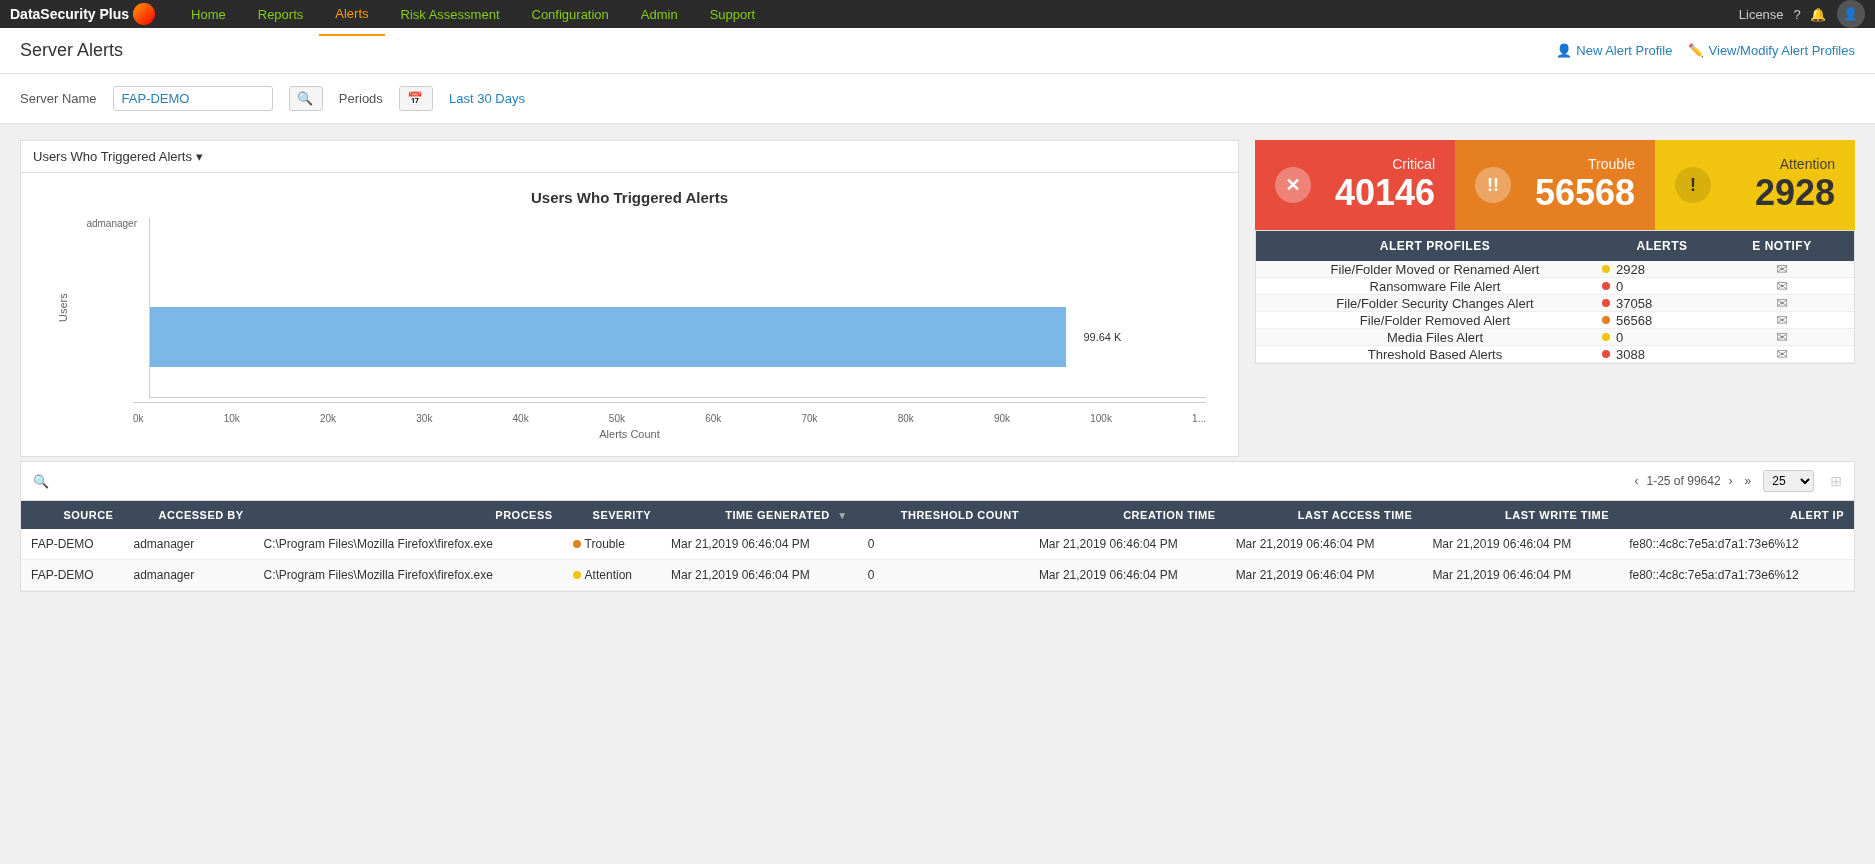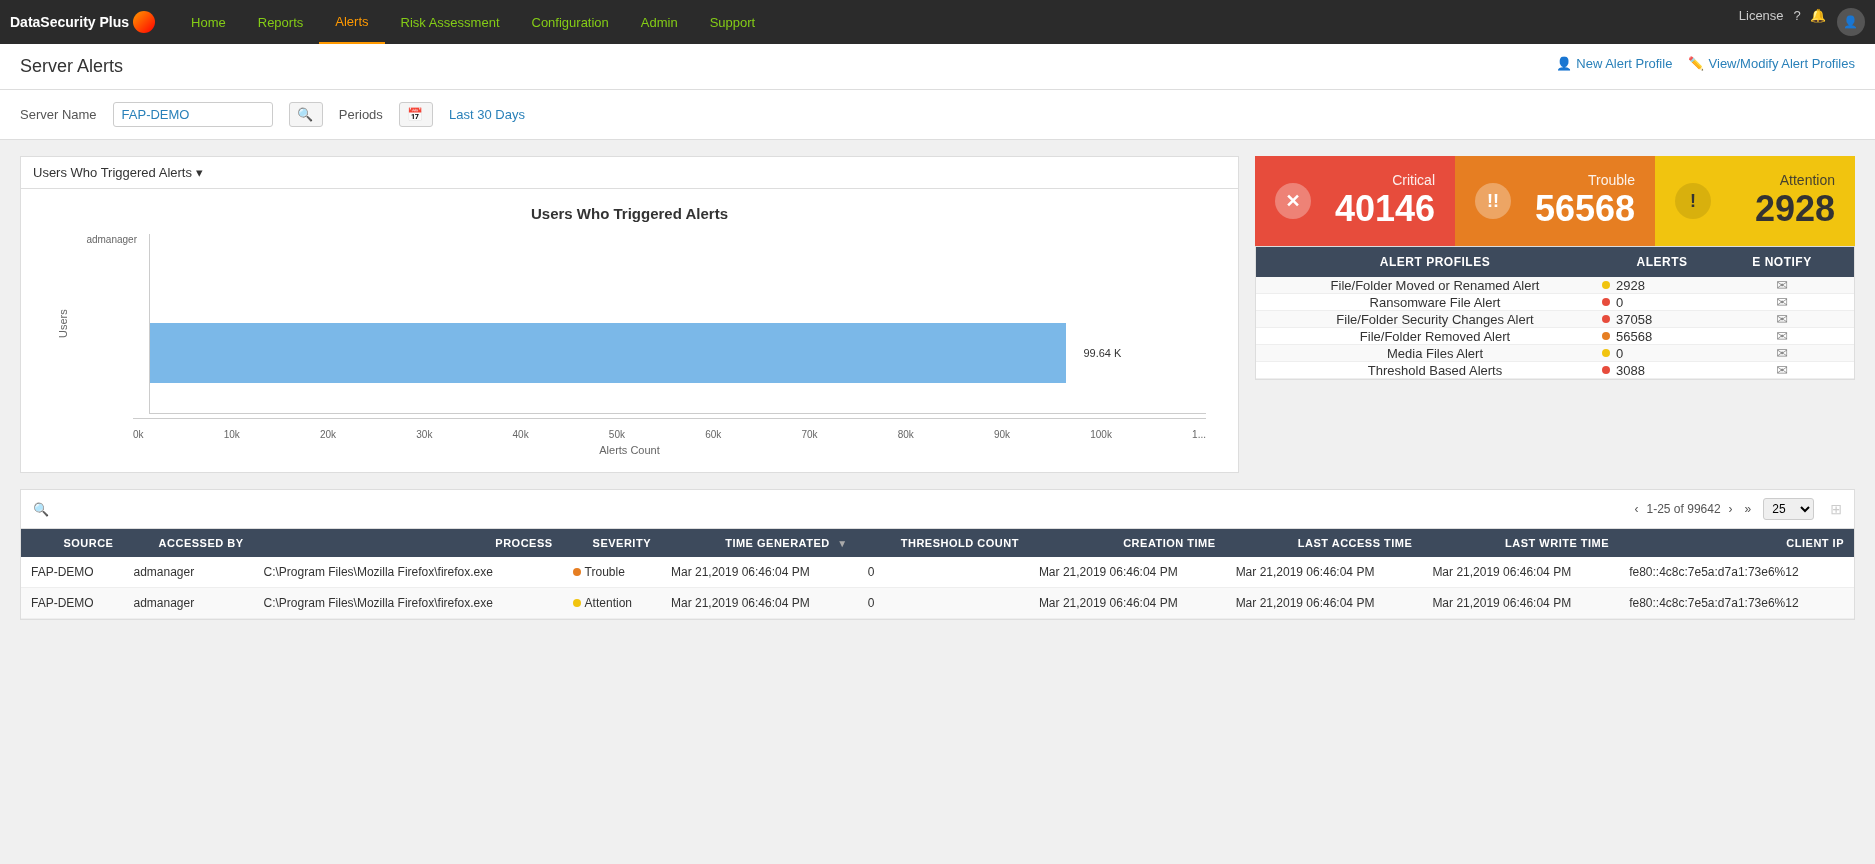--- a/index.html
+++ b/index.html
@@ -3,21 +3,21 @@
   <meta charset="utf-8">
   <style>
     * { box-sizing: border-box; margin: 0; padding: 0; }
     body { font-family: Arial, sans-serif; font-size: 13px; background: #f0f0f0; color: #333; }
 
     
     .top-nav {
       background: #2b2b2b;
       display: flex;
       align-items: center;
-      height: 44px;
+      height: 28px;
       padding: 0 10px;
     }
     .top-nav .logo {
       display: flex;
       align-items: center;
       margin-right: 20px;
     }
     .logo-text { color: white; font-size: 14px; font-weight: bold; }
     .logo-circle {
       width: 22px; height: 22px;
@@ -30,38 +30,38 @@
     .nav-item {
       color: #84cc16;
       padding: 0 16px;
       height: 44px;
       display: flex;
       align-items: center;
       cursor: pointer;
       font-size: 13px;
     }
     .nav-item.active { color: #f90; border-bottom: 2px solid #f90; }
-    .nav-right { display: flex; gap: 10px; }
+    .nav-right { display: flex; align-items: center; gap: 10px; }
     .nav-right span { color: #ccc; font-size: 13px; cursor: pointer; }
     .nav-icon { color: #ccc; font-size: 16px; cursor: pointer; }
     .user-avatar {
       width: 28px; height: 28px;
       border-radius: 50%;
       background: #555;
       display: flex; align-items: center; justify-content: center;
       color: white; font-size: 12px;
       cursor: pointer;
     }
 
     
     .page-header {
       background: white;
       padding: 12px 20px;
       display: flex;
-      align-items: flex-start;
+      align-items: center;
       justify-content: space-between;
       border-bottom: 1px solid #ddd;
     }
     .page-title { font-size: 18px; font-weight: normal; color: #333; }
     .header-actions { display: flex; gap: 16px; align-items: center; }
     .header-action-link { color: #2980b9; font-size: 13px; cursor: pointer; display: flex; align-items: center; gap: 4px; }
 
     
     .filter-bar {
       background: white;
@@ -87,21 +87,21 @@
       border-radius: 3px;
       cursor: pointer;
       font-size: 13px;
     }
 
     
     .main-content {
       padding: 16px 20px;
       display: flex;
       flex-direction: column;
-      gap: 16px;
+      gap: 4px;
     }
 
     
     .top-section {
       display: flex;
       gap: 16px;
     }
 
     
     .chart-panel {
@@ -546,21 +546,21 @@
           <th>PROCESS</th>
           <th>SEVERITY</th>
           <th style="cursor:pointer;">
             <span>TIME GENERATED</span>
             <span class="sort-icon">▼</span>
           </th>
           <th>THRESHOLD COUNT</th>
           <th>CREATION TIME</th>
           <th>LAST ACCESS TIME</th>
           <th>LAST WRITE TIME</th>
-          <th>CLIENT IP</th>
+          <th>ALERT IP</th>
         </tr>
       </thead>
       <tbody>
 
         <tr>
           <td>FAP-DEMO</td>
           <td>admanager</td>
           <td>C:\Program Files\Mozilla Firefox\firefox.exe</td>
           <td>
             <span class="severity-badge">

